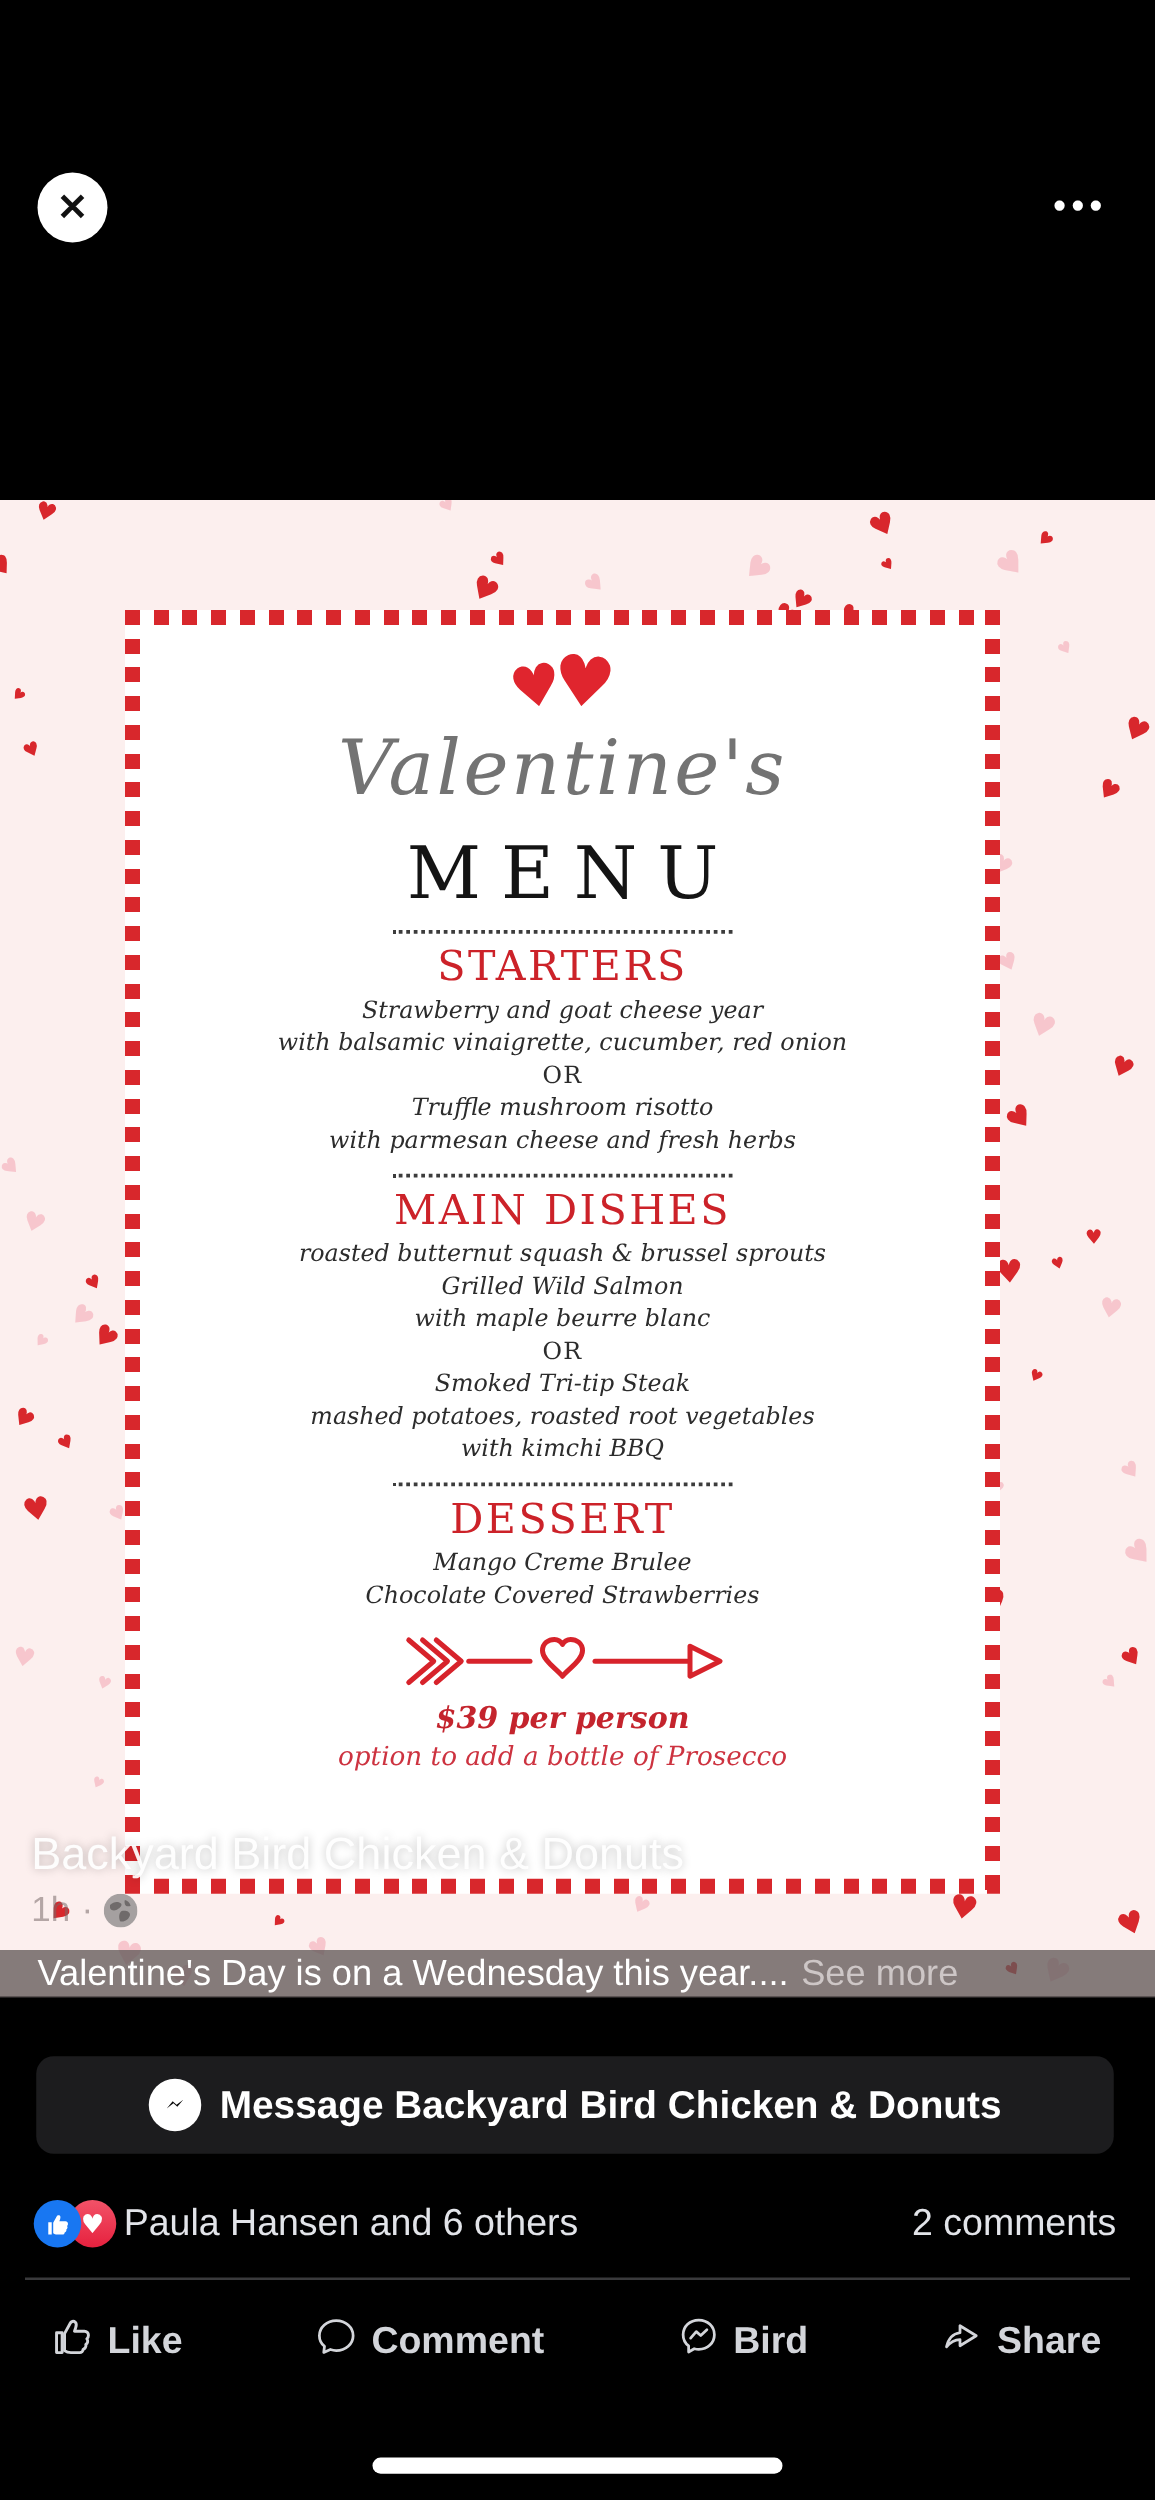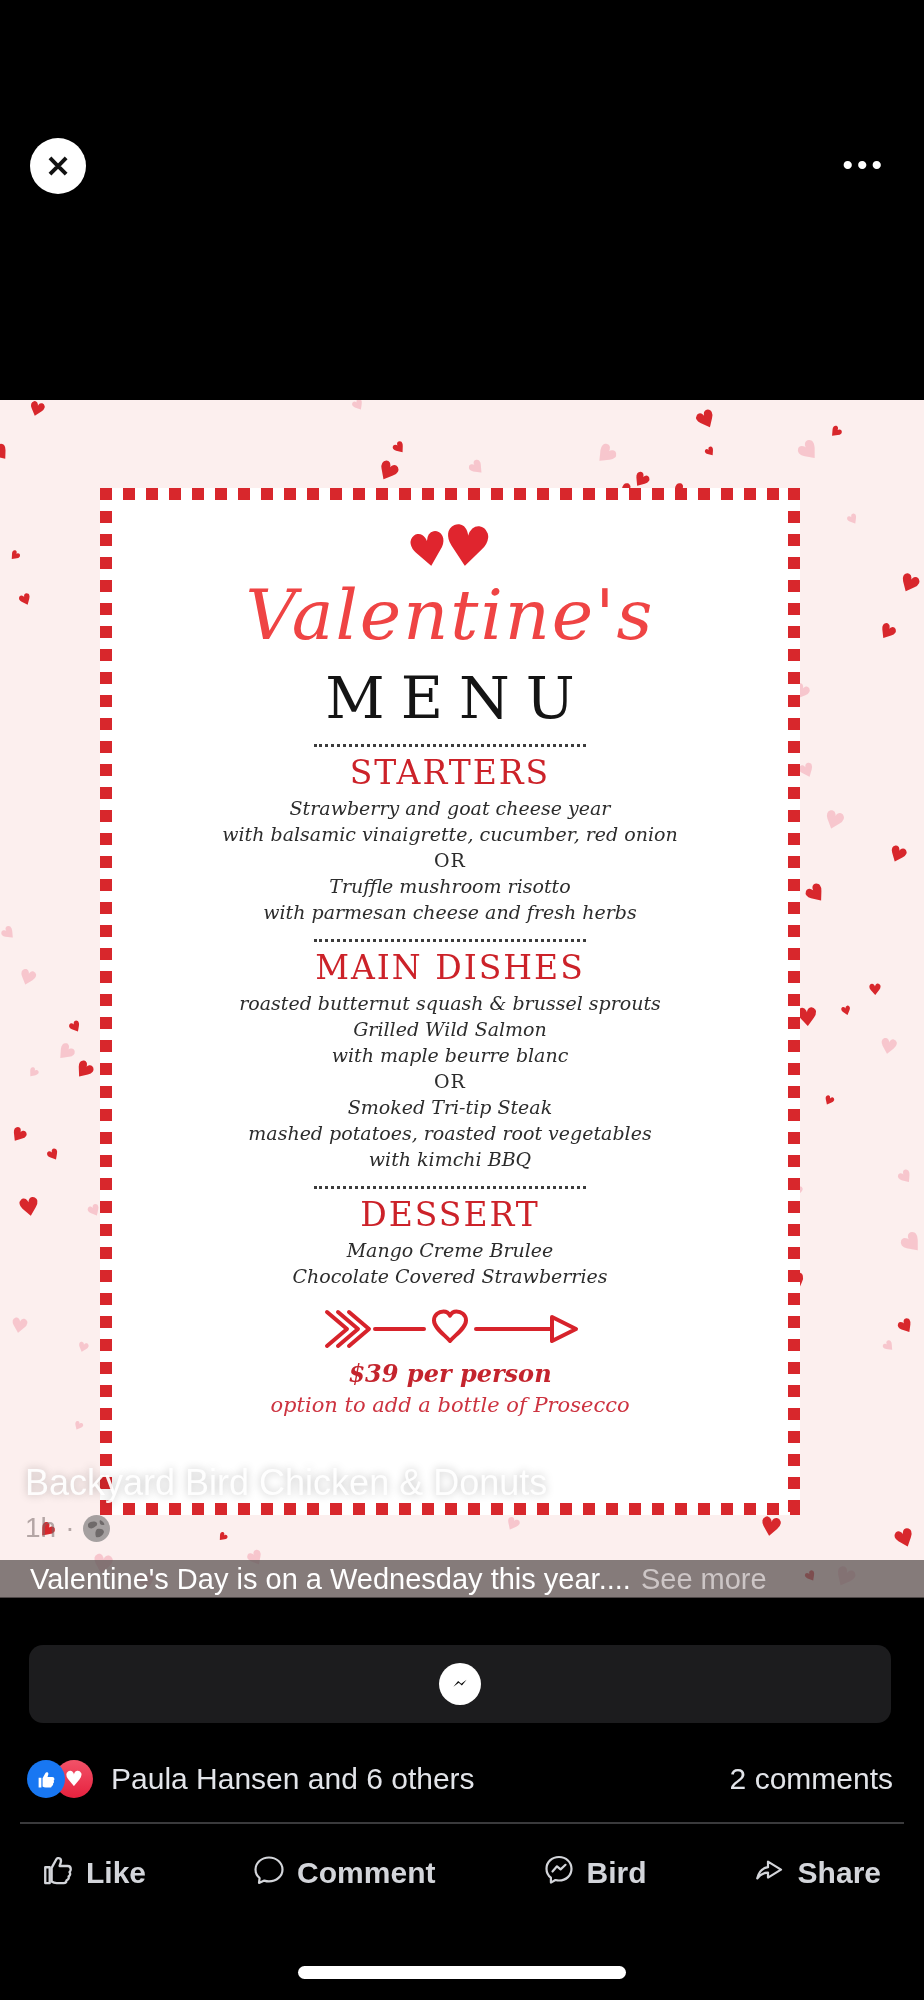--- a/index.html
+++ b/index.html
@@ -24,21 +24,21 @@
      background:repeating-linear-gradient(90deg,#d8272c 0 12px,transparent 12px 23px);}
   .dstrip.v{top:0;height:100%;width:12px;
      background:repeating-linear-gradient(180deg,#d8272c 0 12px,transparent 12px 23px);}
   .dstrip.top{top:0;} .dstrip.bottom{bottom:0;}
   .dstrip.left{left:0;} .dstrip.right{right:0;left:auto;}
 
   .card-content{position:absolute;inset:14px;text-align:center;font-family:"DejaVu Serif",serif;}
   .hearts-pair{margin-top:12px;height:56px;color:#e0252e;}
   .hearts-pair .h1{font-size:46px;display:inline-block;transform:rotate(-10deg);font-family:"DejaVu Sans",sans-serif;}
   .hearts-pair .h2{font-size:56px;display:inline-block;transform:rotate(6deg);margin-left:-8px;font-family:"DejaVu Sans",sans-serif;}
-  .title-script{font-style:italic;font-size:70px;line-height:98px;color:#ef4444;margin-top:-4px;letter-spacing:2px;}
+  .title-script{font-style:italic;font-size:61px;line-height:98px;color:#737373;margin-top:-4px;letter-spacing:2px;}
   .title-caps{font-size:58px;line-height:64px;letter-spacing:16px;color:#141414;margin-top:2px;padding-left:16px;}
   .sep{width:272px;margin:14px auto 6px auto;border-top:3px dotted #3c3c3c;height:0;}
   .sec-head{font-size:33px;line-height:40px;color:#cc2229;letter-spacing:2px;margin:2px 0 2px 0;}
   .sec-line{font-size:19px;line-height:26px;color:#2c2c2c;font-style:italic;margin:0;}
   .sec-line.upright{font-style:normal;letter-spacing:1px;}
   .arrow-wrap{margin:18px auto 0 auto;width:275px;height:44px;}
   .price-line{font-size:24px;line-height:30px;color:#c4242d;font-weight:bold;font-style:italic;margin-top:8px;}
   .price-note{font-size:21px;line-height:28px;color:#cd3340;font-style:italic;margin-top:2px;}
   .order-block{margin-top:16px;}
   .order-line{font-size:21px;line-height:28px;color:#222;margin:0;letter-spacing:0.5px;}
@@ -65,21 +65,21 @@
   .msg-label{color:#fff;font-size:31px;font-weight:bold;}
 
   
   .social-row{position:absolute;left:27px;top:1758px;width:866px;height:42px;display:flex;align-items:center;}
   .rx-stack{position:relative;width:66px;height:38px;}
   .rx{position:absolute;top:0;width:38px;height:38px;border-radius:50%;display:flex;
       align-items:center;justify-content:center;}
   .rx.like{left:0;background:#1877f2;z-index:2;}
   .rx.love{left:28px;background:linear-gradient(#f25268,#e6213e);z-index:1;}
   .rx.love span{color:#fff;font-size:21px;font-family:"DejaVu Sans",sans-serif;line-height:21px;}
-  .rx-names{color:#e2e4e9;font-size:30px;margin-left:18px;}
+  .rx-names{color:#e2e4e9;font-size:30px;margin-left:6px;}
   .rx-spacer{flex:1;}
   .rx-comments{color:#e2e4e9;font-size:30px;}
 
   .divider{position:absolute;left:20px;top:1822px;width:884px;height:2px;background:#3a3a3c;}
 
   
   .action-bar{position:absolute;left:0;top:1846px;width:924px;height:54px;display:flex;
               justify-content:space-between;box-sizing:border-box;padding:0 43px 0 41px;align-items:center;}
   .action{display:flex;align-items:center;gap:11px;color:#d3d5da;font-size:30px;font-weight:600;cursor:pointer;}
 
@@ -350,20 +350,21 @@
     <span class="see-more">See more</span>
   </div>
 
   <div class="msg-btn">
     <span class="msgr-badge">
       <svg width="28" height="28" viewBox="0 0 36 36">
         <path d="M18 4 C10 4 4 9.8 4 17.2 C4 21.4 5.9 25 9 27.4 L9 32 L13.7 29.4 C15.1 29.8 16.5 30 18 30 C26 30 32 24.2 32 16.8 C32 9.8 26 4 18 4 Z" fill="#fff"></path>
         <path d="M9.5 21.5 L15.6 14.2 L19.6 17.7 L26.5 12.5 L20.4 19.8 L16.4 16.3 Z" fill="#0a0a0a"></path>
       </svg>
     </span>
+    <span class="msg-label">Message Backyard Bird Chicken &amp; Donuts</span>
   </div>
 
   <div class="social-row">
     <div class="rx-stack">
       <span class="rx love">
           <span>♥</span>
         </span>
       <span class="rx like">
         <svg width="21" height="21" viewBox="0 0 32 32">
           <path d="M10 14 L14.2 6.4 C14.8 4.8 16.8 4.3 18 5.3 C19.1 6.3 19 7.9 18.4 9.6 L17.5 12.2 H25 C26.7 12.2 28 13.5 28 15.2 C28 17 27.3 17.6 26.8 18 C27.3 18.6 27.6 19.3 27.4 20.2 C27.2 21.2 26.6 21.8 26 22.2 C26.2 22.8 26.2 23.6 25.8 24.3 C25.4 25.1 24.6 25.6 24 25.8 C24 27.2 22.8 28.3 21.4 28.3 H14.8 C13 28.3 11.2 27.7 10 26.8 Z M4 13.4 H8.2 V28.3 H4 Z" fill="#fff"></path>

